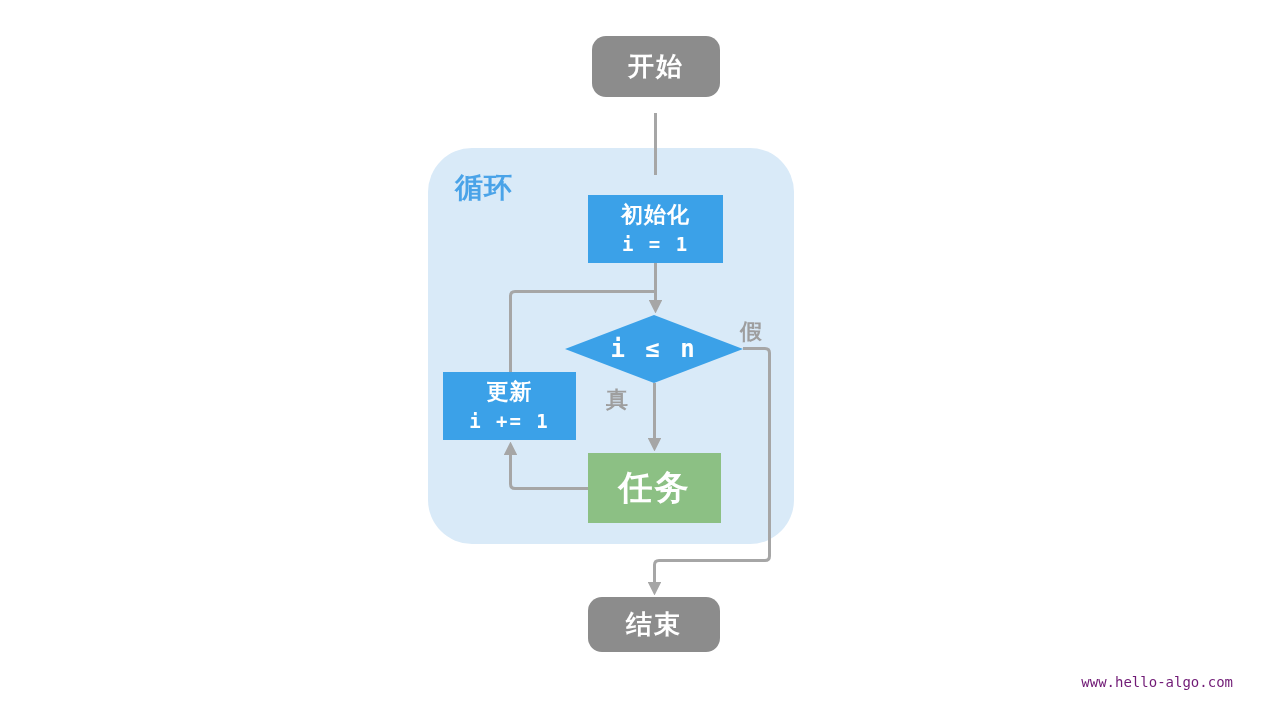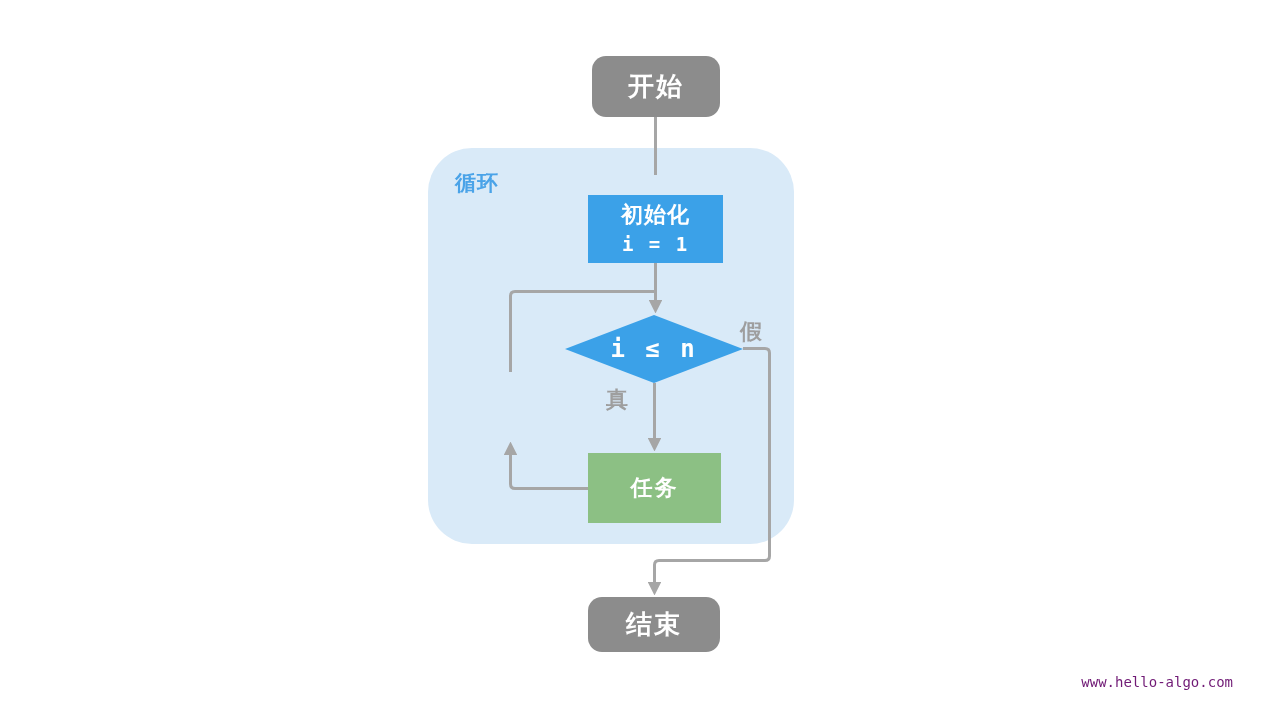--- a/index.html
+++ b/index.html
@@ -16,21 +16,21 @@
     position: absolute;
     left: 428px; top: 148px;
     width: 366px; height: 396px;
     background: #D9EAF8;
     border-radius: 44px;
     z-index: 1;
   }
   .loop-label {
     position: absolute;
     left: 455px; top: 169px;
-    font-size: 21px;
+    font-size: 28px;
     font-weight: bold;
     color: #4AA3E8;
     letter-spacing: 1px;
     z-index: 3;
   }
   .connector-layer {
     position: absolute;
     left: 0; top: 0;
     width: 1280px; height: 720px;
     z-index: 2;
@@ -47,28 +47,28 @@
     text-align: center;
   }
   .terminal {
     background: #8C8C8C;
     border-radius: 14px;
     font-size: 26px;
     font-weight: 600;
     letter-spacing: 2px;
   }
   .process { background: #3BA1E8; }
-  .node-start { left: 592px; top: 56px;  width: 128px; height: 61px; }
+  .node-start { left: 592px; top: 36px;  width: 128px; height: 61px; }
   .node-end   { left: 588px; top: 597px; width: 132px; height: 55px; text-align: right; }
   .node-init   { left: 588px; top: 175px; width: 135px; height: 68px; margin-top: 20px; }
   .node-update { left: 443px; top: 372px; width: 133px; height: 68px; }
   .node-task {
     left: 588px; top: 453px; width: 133px; height: 70px;
     background: #8CC084;
-    font-size: 22px;
+    font-size: 34px;
     font-weight: 600;
     letter-spacing: 2px;
   }
   .node-cond {
     left: 565px; top: 315px; width: 178px; height: 68px;
     background: #3BA1E8;
     clip-path: polygon(50% 0%, 100% 50%, 50% 100%, 0% 50%);
   }
   .zh-line {
     font-size: 22px;
@@ -137,20 +137,24 @@
 
   <div class="node process node-init">
     <span class="zh-line">初始化</span>
     <span class="code-line">i = 1</span>
   </div>
 
   <div class="node node-cond">
     <span class="cond-code">i ≤ n</span>
   </div>
 
+  <div class="node process node-update">
+    <span class="zh-line">更新</span>
+    <span class="code-line">i += 1</span>
+  </div>
 
   <div class="node node-task">
     <span>任务</span>
   </div>
 
   <div class="node terminal node-end">
     <span>结束</span>
   </div>
 
   <div class="edge-label edge-label-true">真</div>

